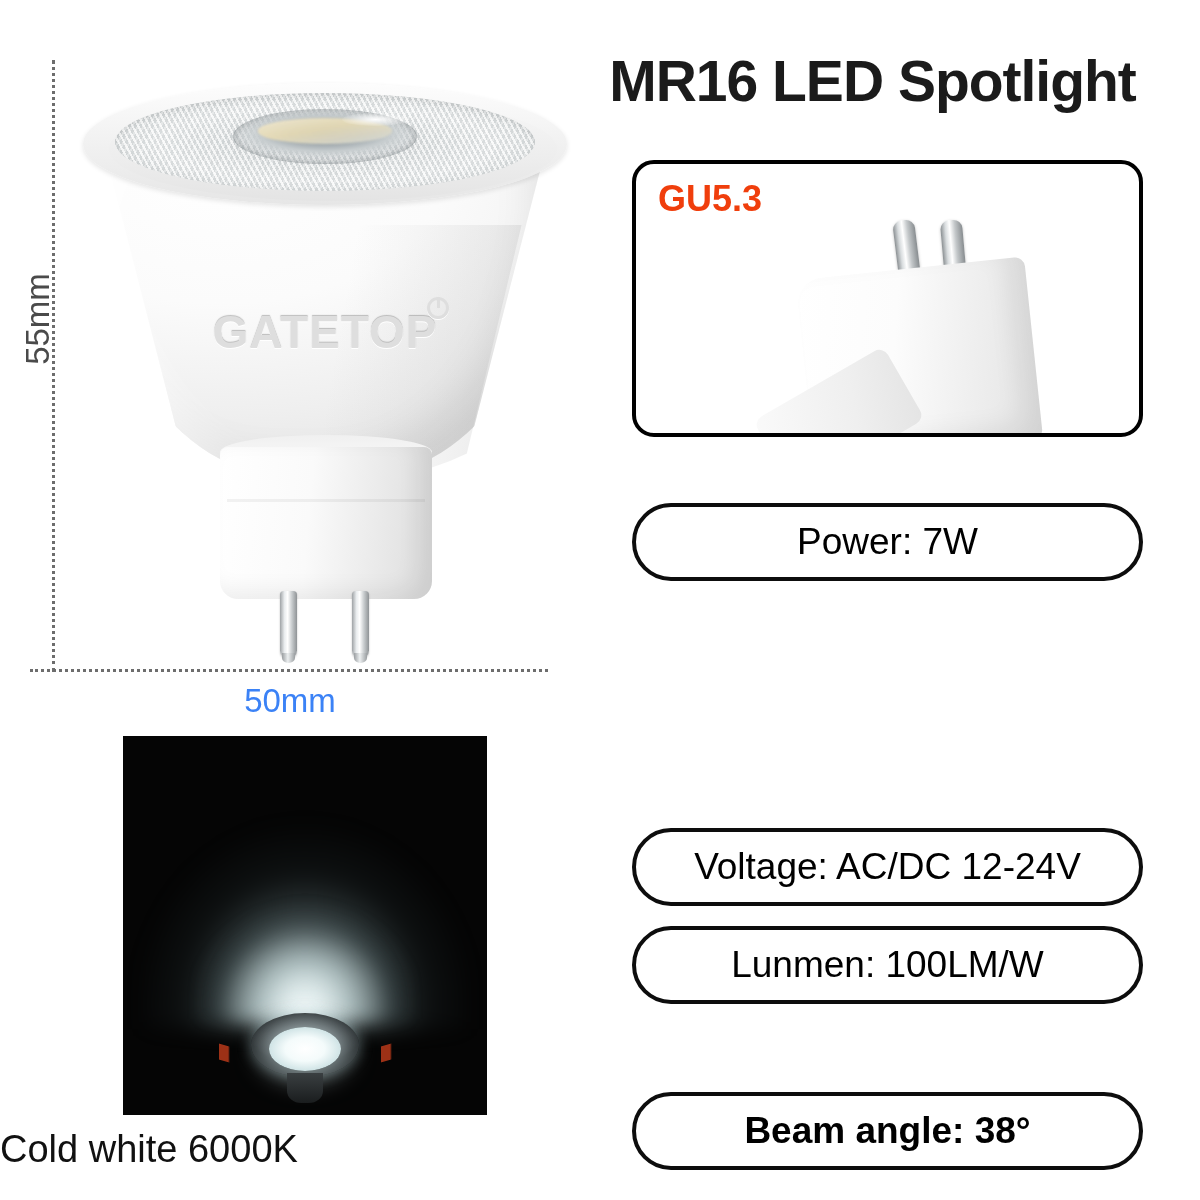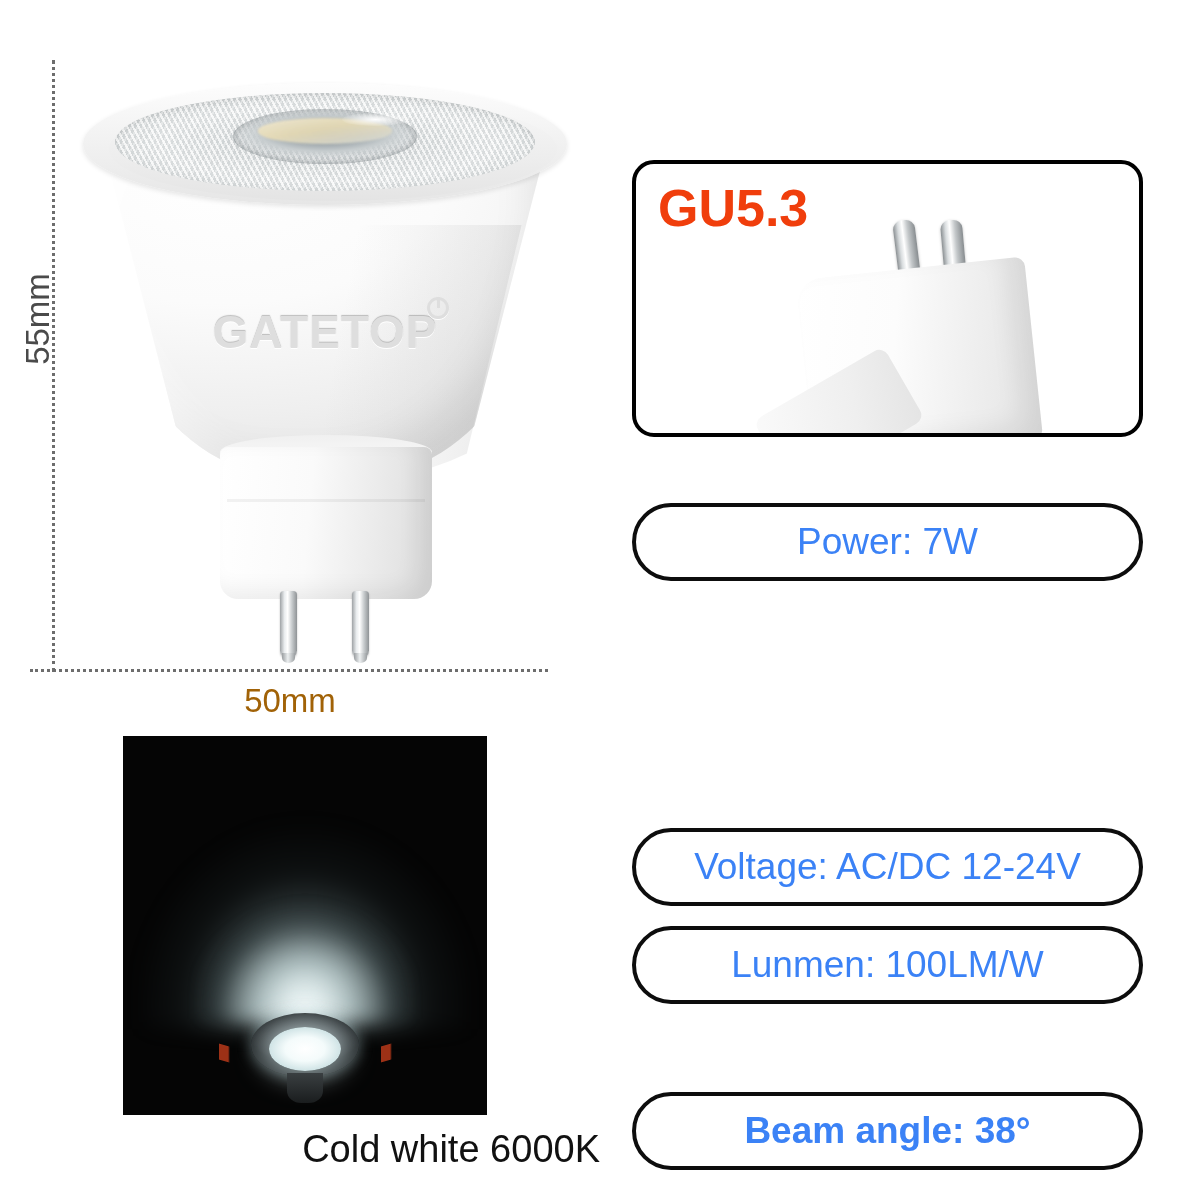--- a/index.html
+++ b/index.html
@@ -52,21 +52,21 @@
     color: #4a4a4a;
     letter-spacing: 0px;
     white-space: nowrap;
   }
   .dim-label-h {
     position: absolute;
     left: 180px; top: 682px;
     width: 220px;
     text-align: center;
     font-size: 33px;
-    color: #a16207;
+    color: #3b82f6;
     white-space: nowrap;
   }
 
   
   #lamp {
     position: absolute;
     left: 75px; top: 75px;
     width: 500px; height: 580px;
   }
 
@@ -299,21 +299,21 @@
     transform: translateX(-50%);
     width: 36px; height: 30px;
     border-radius: 0 0 40% 40%;
     background: linear-gradient(180deg, #3a3f41 0%, #1a1d1e 100%);
   }
 
   #beam-caption {
     position: absolute;
     left: 0; top: 1128px;
     width: 600px;
-    text-align: right;
+    text-align: left;
     font-size: 38px;
     color: #111111;
     font-family: "Liberation Sans", sans-serif;
   }
 
   
   #title {
     position: absolute;
     left: 560px; top: 48px;
     width: 625px;
@@ -330,21 +330,21 @@
     left: 632px; top: 160px;
     width: 511px; height: 277px;
     border: 4px solid #000000;
     border-radius: 22px;
     background: #ffffff;
     overflow: hidden;
   }
   #base-card-label {
     position: absolute;
     left: 22px; top: 14px;
-    font-size: 52px;
+    font-size: 36px;
     font-weight: 700;
     color: #F03E0C;
     z-index: 5;
     font-family: "Liberation Sans", sans-serif;
   }
 
   
   .gu-body {
     position: absolute;
     left: 168px; top: 104px;
@@ -386,21 +386,21 @@
     position: absolute;
     left: 632px;
     width: 511px; height: 78px;
     border: 4px solid #0d0d0d;
     border-radius: 40px;
     background: #ffffff;
     display: flex;
     align-items: center;
     justify-content: center;
     font-size: 37px;
-    color: #3b82f6;
+    color: #000000;
     white-space: nowrap;
     font-family: "Liberation Sans", sans-serif;
   }
   .spec-pill.i0 { top: 503px; }
   .spec-pill.i1 { top: 644px; }
   .spec-pill.i2 { top: 785px; margin-top: 43px; }
   .spec-pill.i3 { top: 926px; text-align: center; }
   .spec-pill.i4 { top: 1092px; font-weight: bold; }
 </style>
 </head>
@@ -446,20 +446,21 @@
     <div class="beam-cone"></div>
     <div class="beam-cone2"></div>
     <div class="clip l"></div>
     <div class="clip r"></div>
     <div class="fixture-ring"></div>
     <div class="fixture-lens"></div>
     <div class="fixture-stem"></div>
   </div>
   <div id="beam-caption">Cold white 6000K</div>
 
+  <div id="title">MR16 LED Spotlight</div>
 
   <div id="base-card">
     <div id="base-card-label">GU5.3</div>
     <div class="gu-pin p1"></div>
     <div class="gu-pin p2"></div>
     <div class="gu-body-side"></div>
     <div class="gu-body"></div>
     <div class="gu-neck"></div>
   </div>
 

